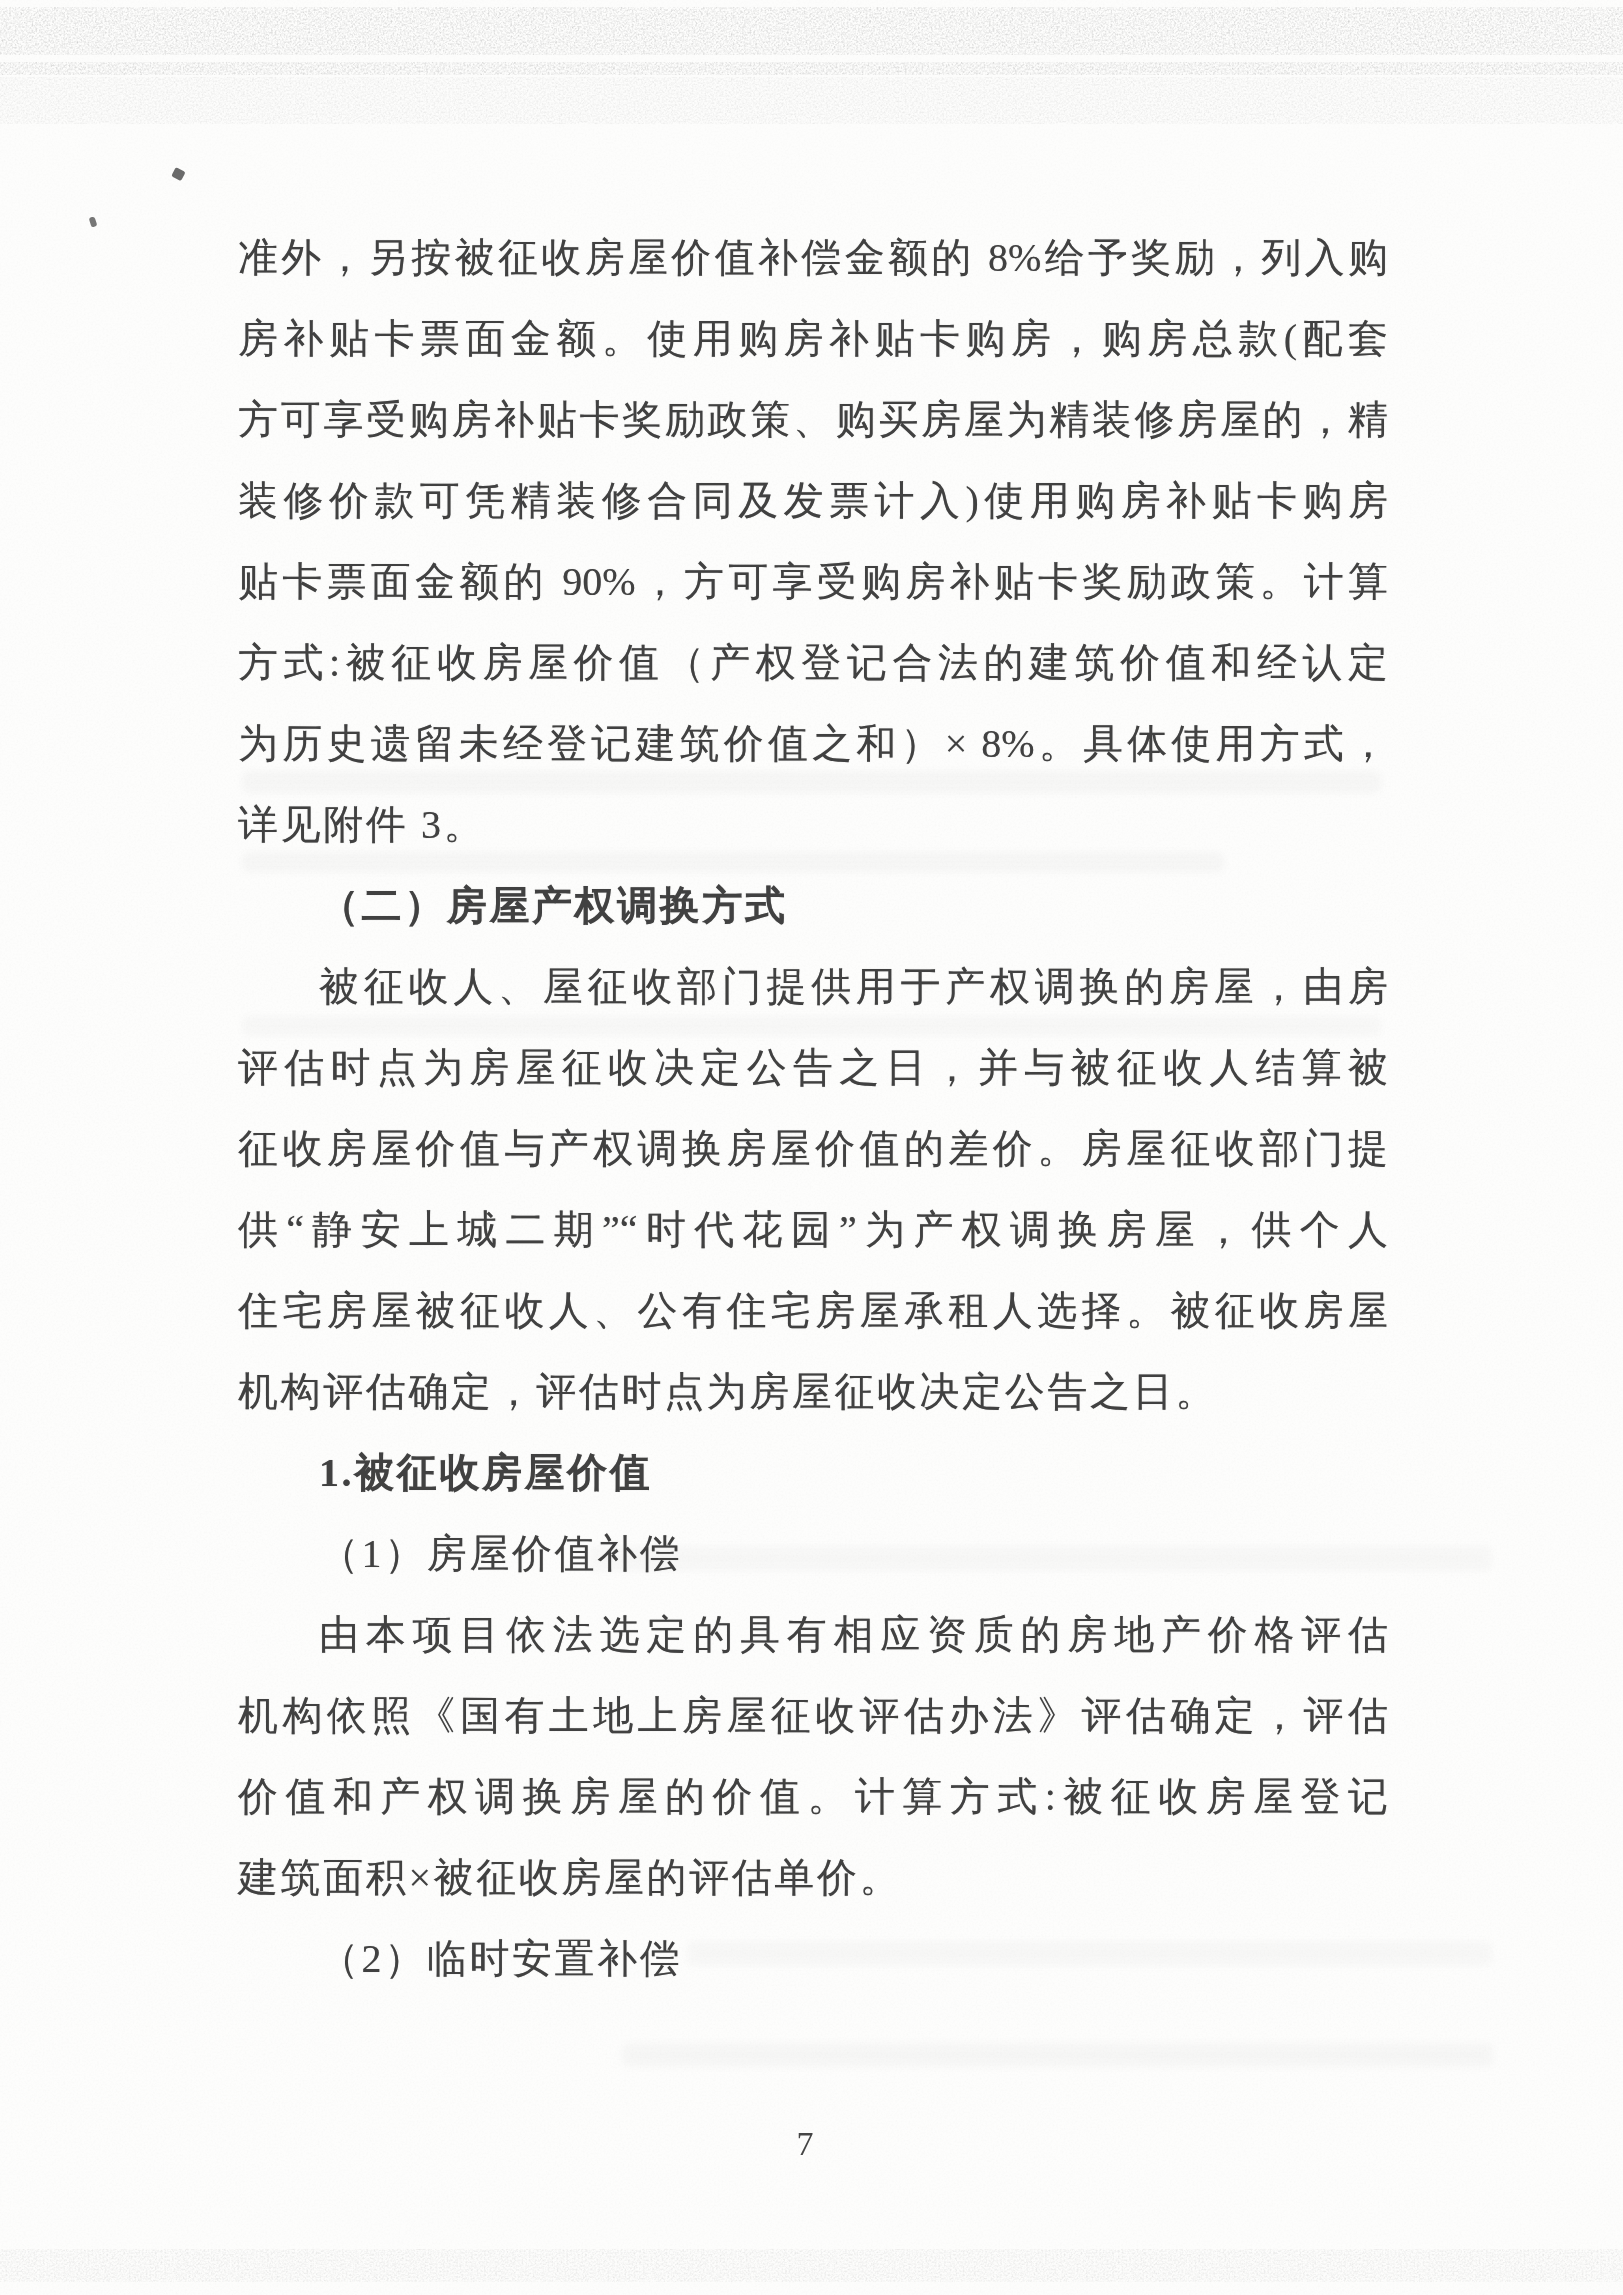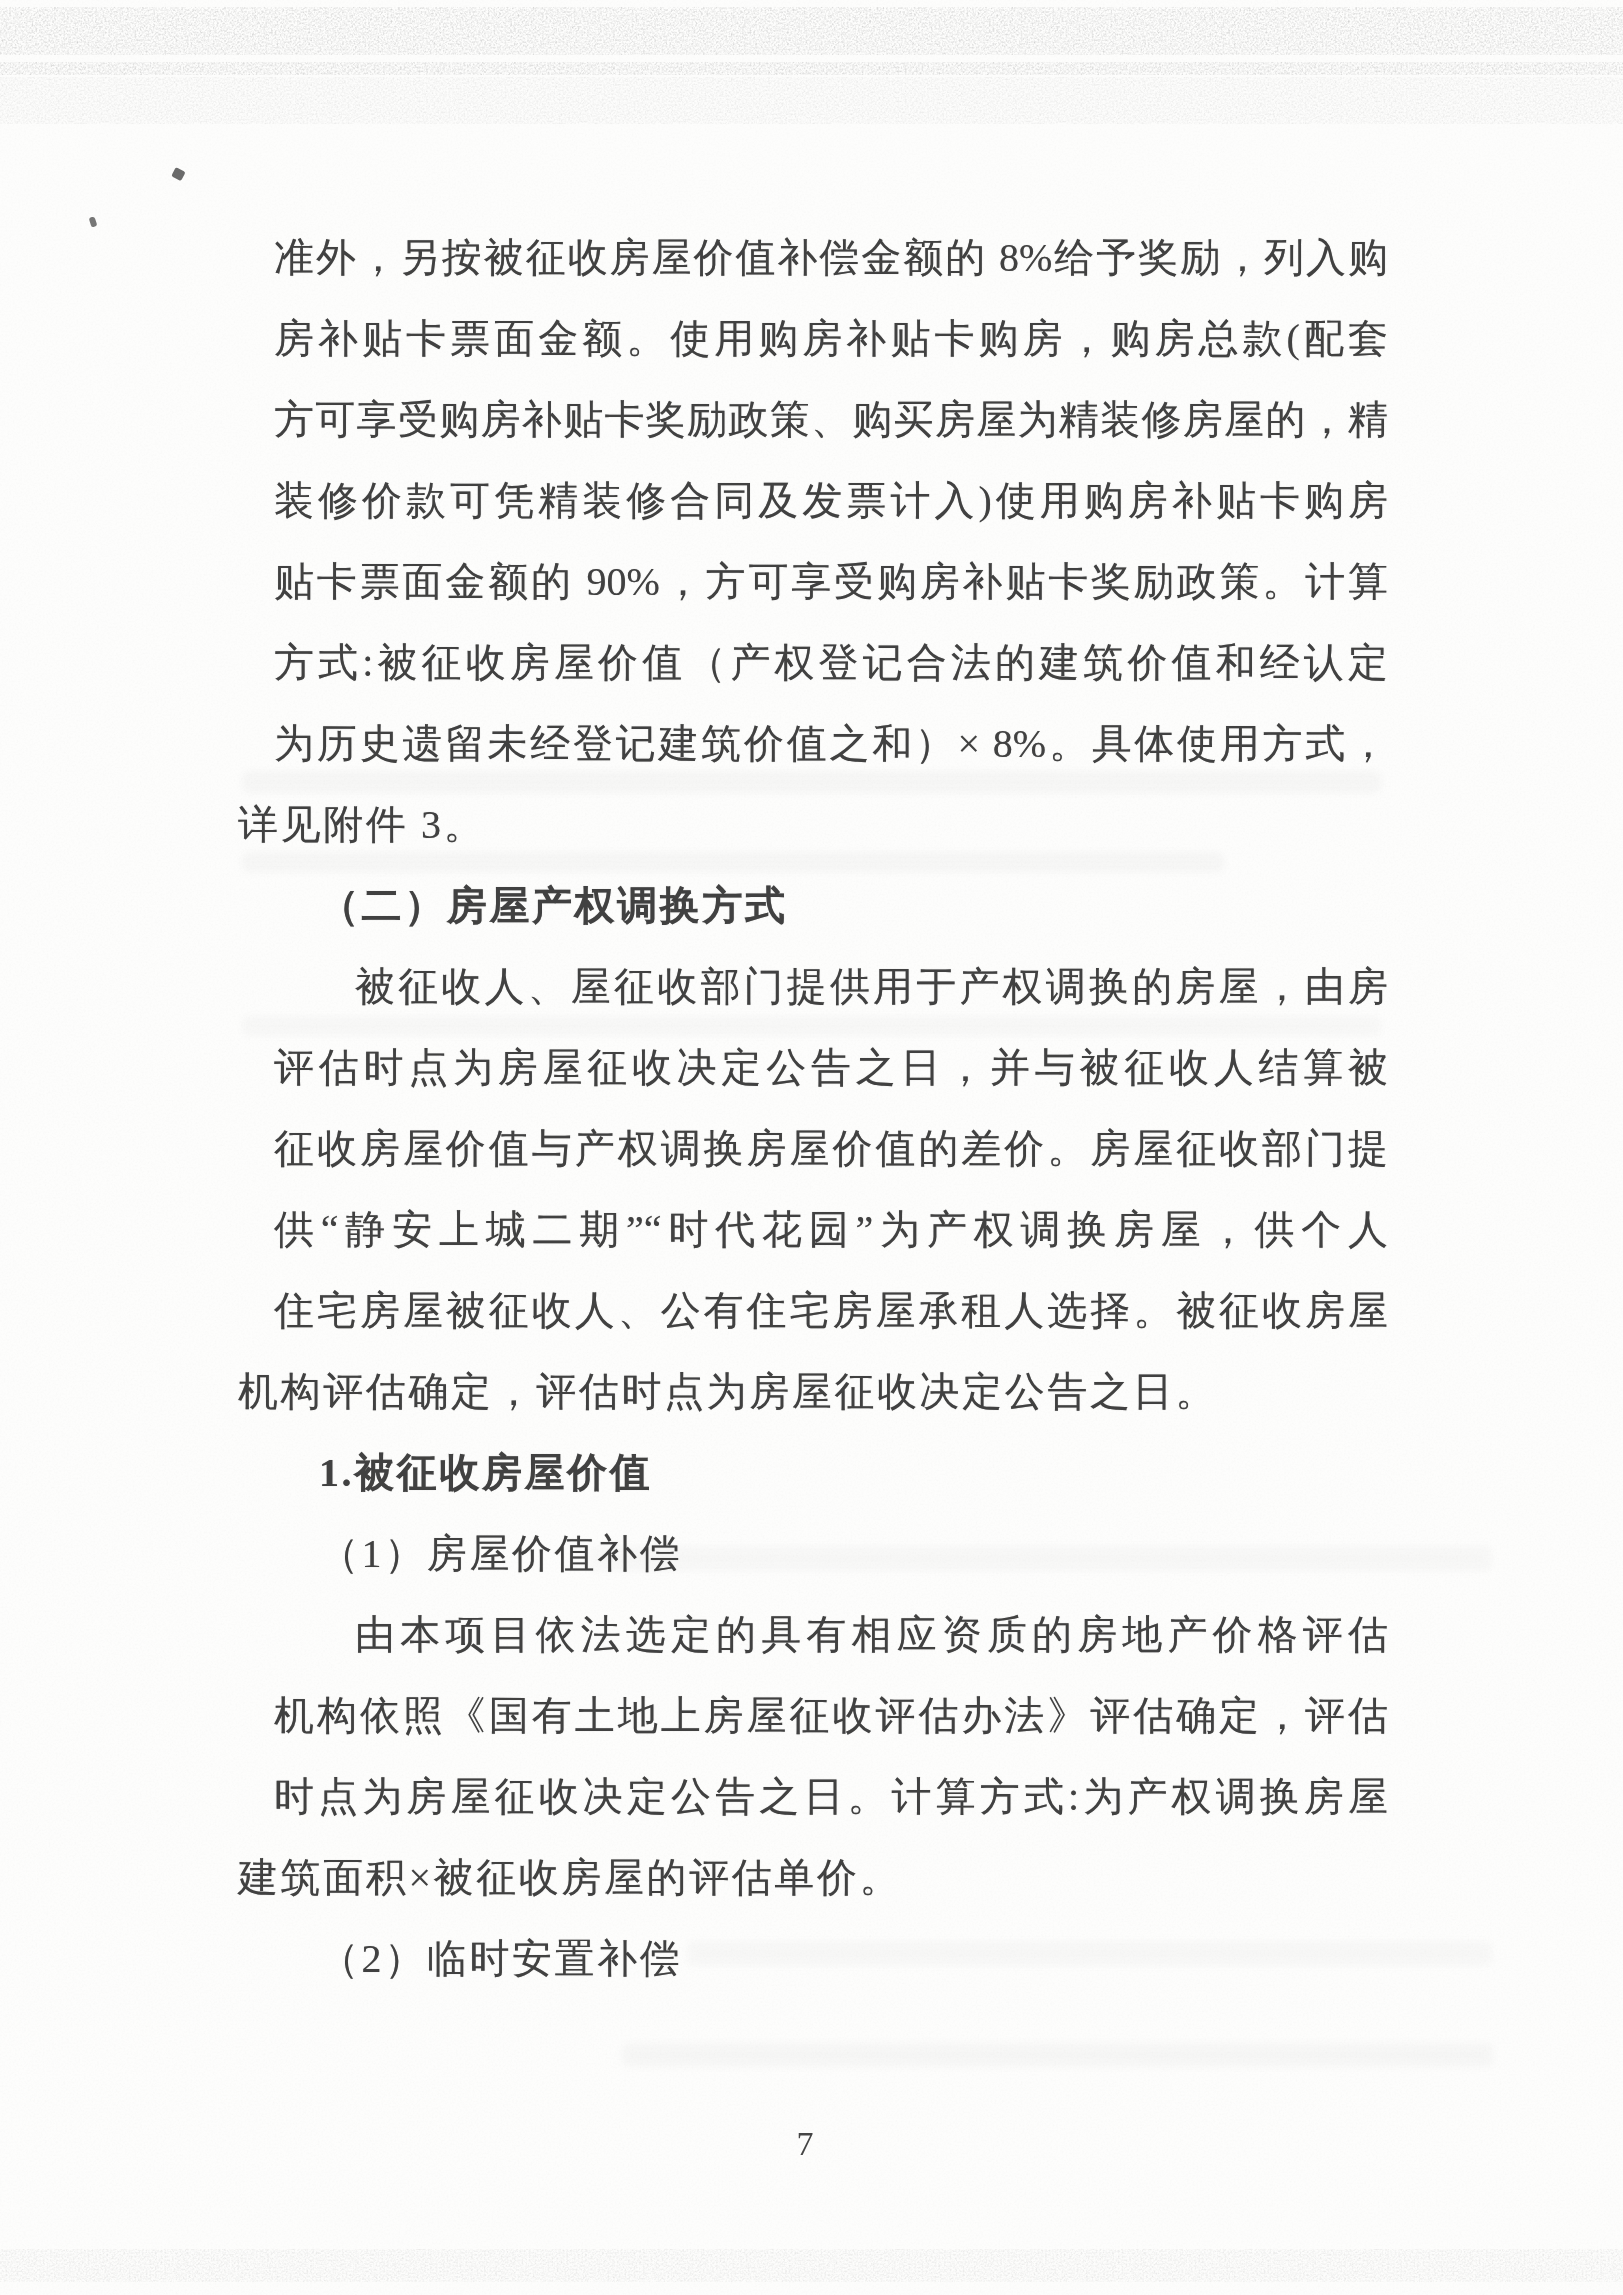--- a/index.html
+++ b/index.html
@@ -17,21 +17,21 @@
   
   .textblock{
     position:absolute;
     left:238px;top:217px;width:1150px;
     font-size:40px;
     line-height:81px;
     color:#414141;
     text-shadow:0 0 0.7px rgba(70,70,70,.55);
   }
   .ln{display:block;height:81px;white-space:normal;}
-  .j{text-align:justify;text-align-last:justify;text-justify:inter-character;margin-left:36px;}
+  .j{text-align:justify;text-align-last:justify;text-justify:inter-character;}
   .ln:not(.j){text-align:left;letter-spacing:2.6px;}
   .ind{padding-left:81px;}
   .bold{font-weight:bold;}
   
   .pageno{
     position:absolute;
     left:779px;top:2125px;width:52px;
     text-align:center;
     font-size:34px;
     color:#454545;
@@ -88,21 +88,21 @@
     <div class="ln j ind">被征收人、屋征收部门提供用于产权调换的房屋，由房</div>
     <div class="ln j">评估时点为房屋征收决定公告之日，并与被征收人结算被</div>
     <div class="ln j">征收房屋价值与产权调换房屋价值的差价。房屋征收部门提</div>
     <div class="ln j">供“静安上城二期”“时代花园”为产权调换房屋，供个人</div>
     <div class="ln j">住宅房屋被征收人、公有住宅房屋承租人选择。被征收房屋</div>
     <div class="ln">机构评估确定，评估时点为房屋征收决定公告之日。</div>
     <div class="ln ind bold">1.被征收房屋价值</div>
     <div class="ln ind">（1）房屋价值补偿</div>
     <div class="ln j ind">由本项目依法选定的具有相应资质的房地产价格评估</div>
     <div class="ln j">机构依照《国有土地上房屋征收评估办法》评估确定，评估</div>
-    <div class="ln j">时点为房屋征收决定公告之日。计算方式:为产权调换房屋</div>
+    <div class="ln j">价值和产权调换房屋的价值。计算方式:被征收房屋登记</div>
     <div class="ln">建筑面积×被征收房屋的评估单价。</div>
     <div class="ln ind">（2）临时安置补偿</div>
   </main>
 
   <div class="pageno">7</div>
 
 </div>
 
 
 </body></html>

